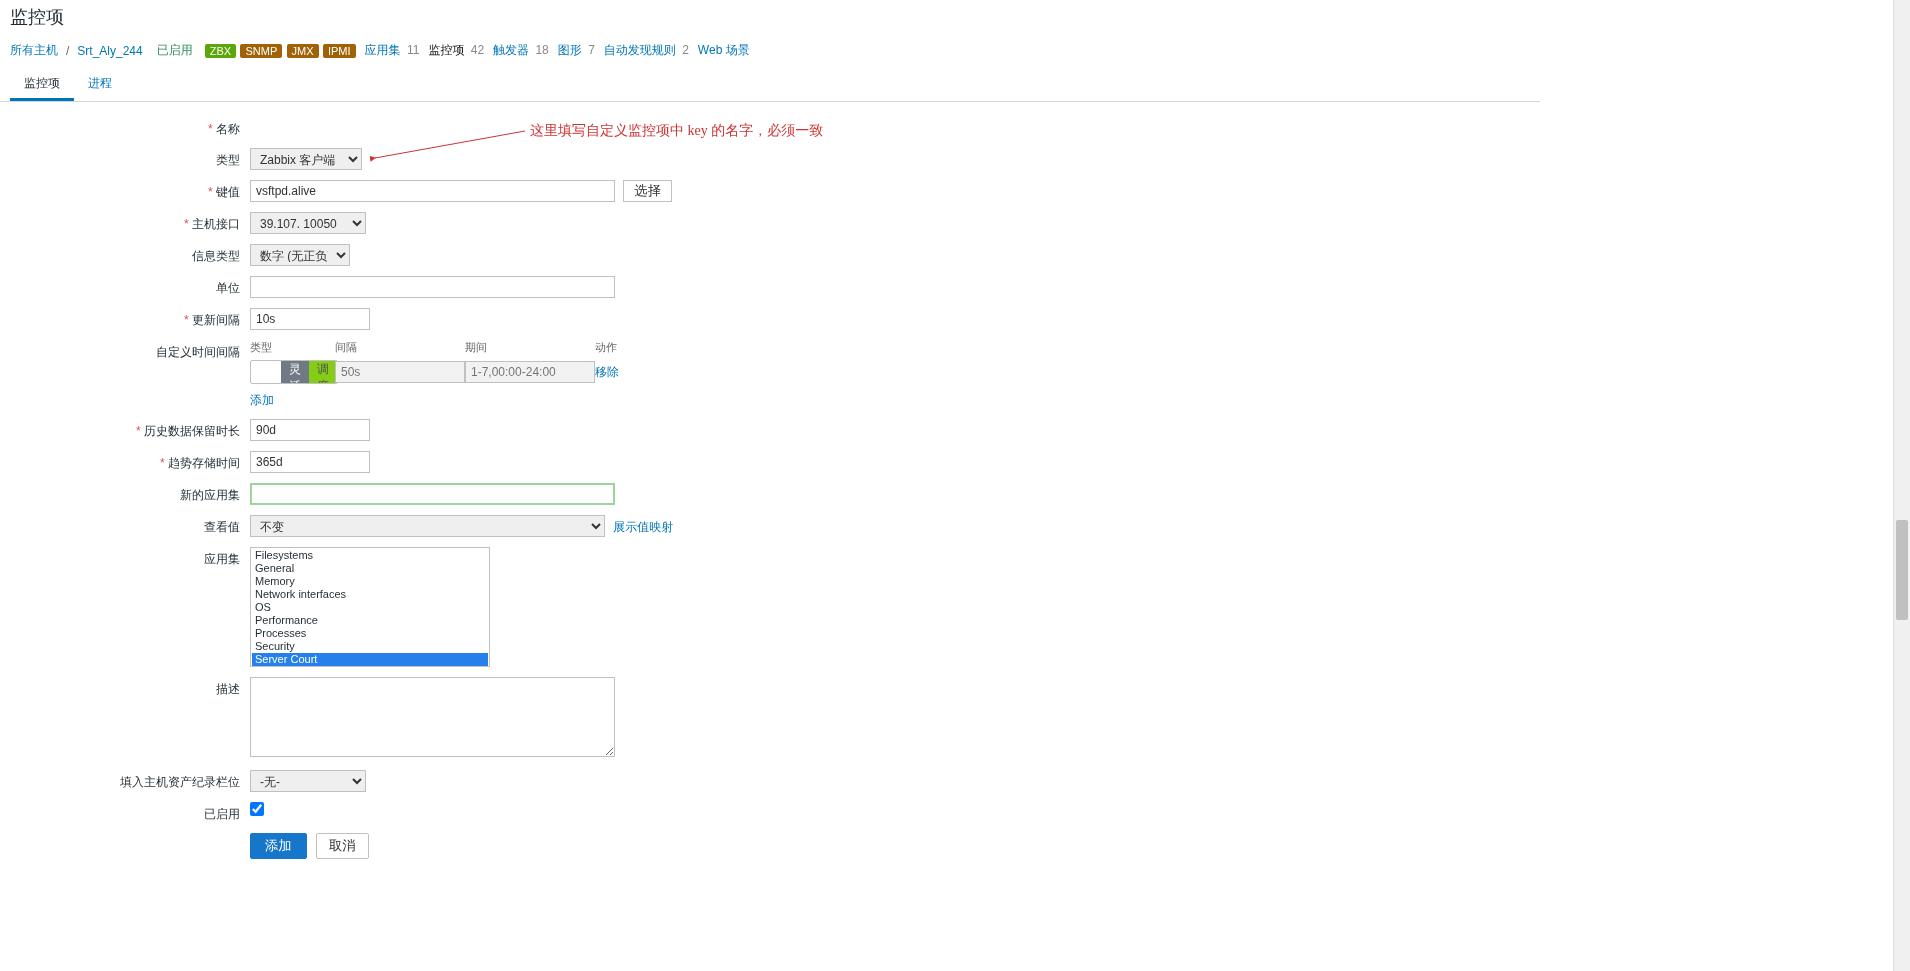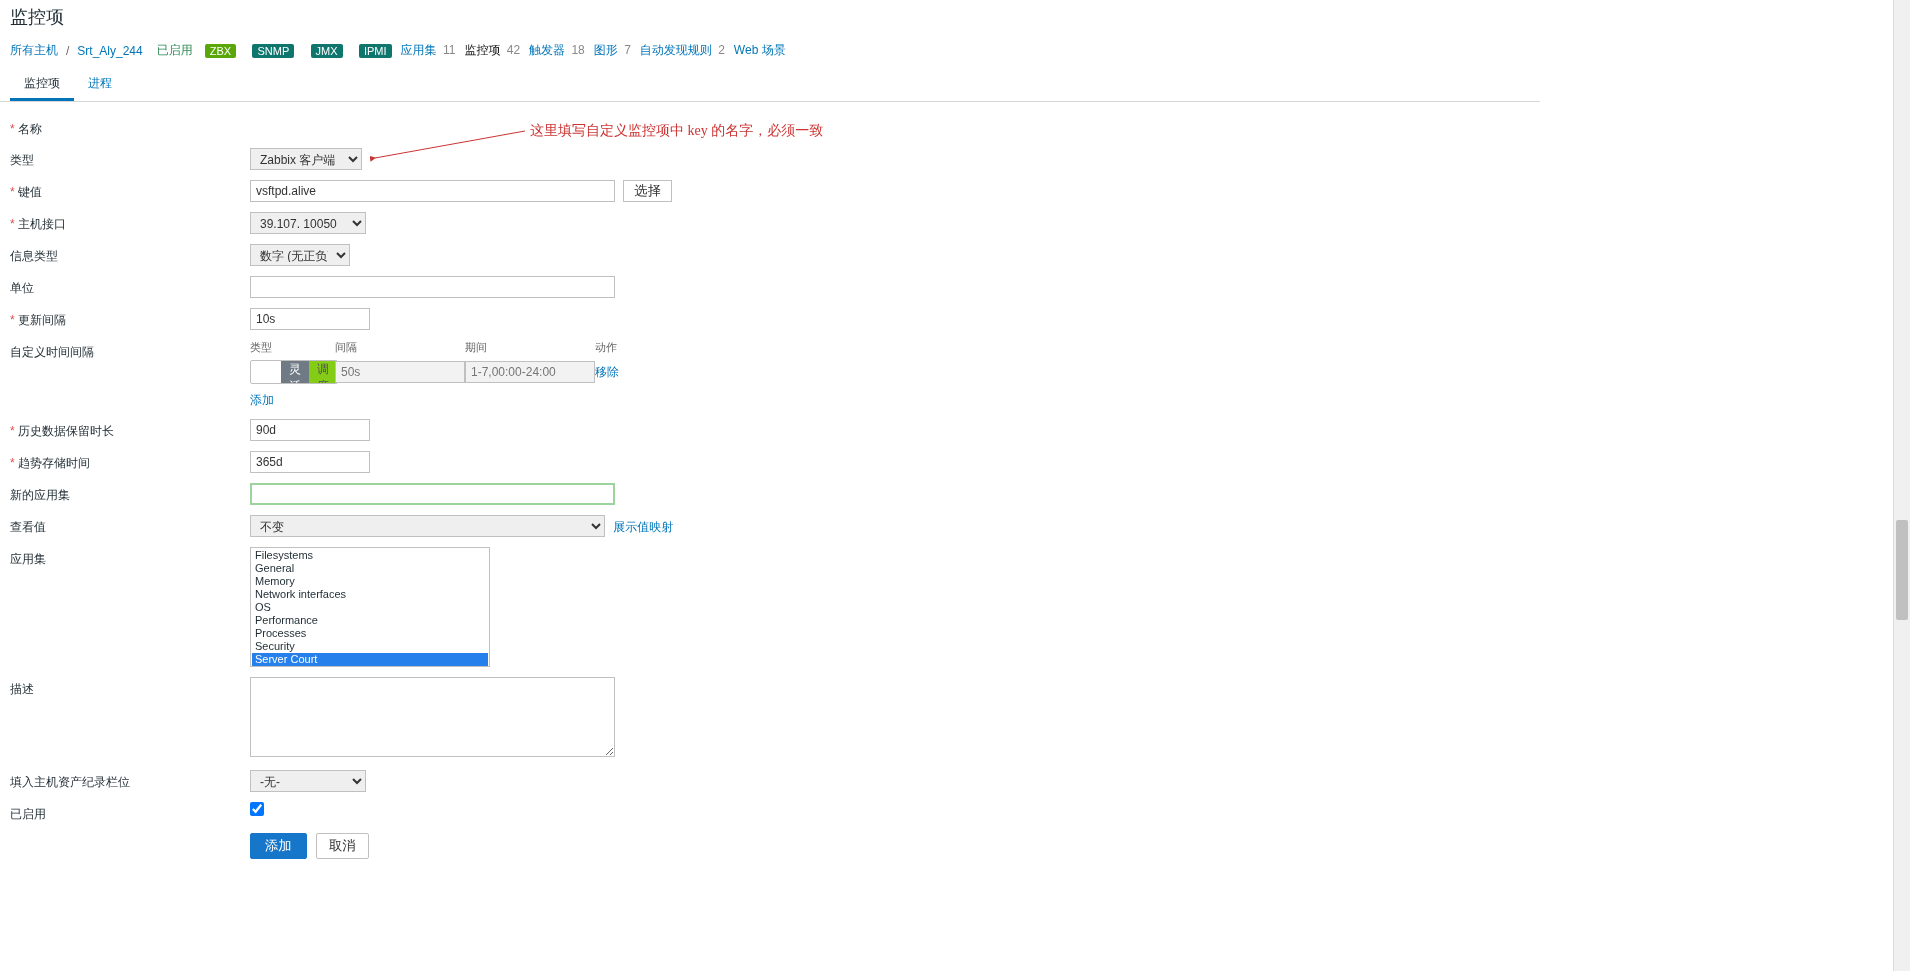--- a/index.html
+++ b/index.html
@@ -5,30 +5,30 @@
 * { box-sizing: border-box; margin: 0; padding: 0; }
 body { font-family: Arial, "Microsoft YaHei", sans-serif; font-size: 12px; color: #1f2c33; background: #fff; }
 .page-wrap { width: 1540px; min-height: 971px; position: relative; }
 .page-title { font-size: 18px; font-weight: normal; color: #1f2c33; padding: 5px 10px 8px 10px; }
 .meta-bar { padding: 5px 10px 8px 10px; display: flex; align-items: center; gap: 4px; }
 .bc-link { color: #0275b8; text-decoration: none; }
 .bc-sep { color: #666; margin: 0 4px; }
 .status-enabled { color: #2e8b57; margin-left: 10px; }
 .tag { display:inline-block; padding: 1px 5px; font-size: 11px; border-radius: 2px; }
 .tag-zbx { background:#5ba70a; color:#fff; }
-.tag-off { background:#0f766e; color:#fff; margin-left:13px; }
+.tag-off { background:#a16207; color:#fff; margin-left:1px; }
 .count-link { color:#0275b8; text-decoration:none; margin-left: 5px; }
 .count-link .cnt { color:#888; margin-left:3px; }
 .count-link.active { color:#111; }
 .tabs { border-bottom: 1px solid #d6d6d6; padding: 0 10px; display:flex; gap: 0; }
 .tab { padding: 8px 14px 6px 14px; color:#0275b8; cursor:pointer; border-bottom: 3px solid transparent; }
 .tab.active { color:#1f2c33; border-bottom-color:#0275b8; }
 .form { padding: 15px 10px; }
 .row { display:flex; align-items:flex-start; margin-bottom: 10px; }
-.label { width: 240px; min-width: 240px; text-align: left; padding-right: 10px; padding-top: 4px; color:#1f2c33; }
+.label { width: 240px; min-width: 240px; text-align: right; padding-right: 10px; padding-top: 4px; color:#1f2c33; }
 .req::before { content:"* "; color:#d9534f; font-weight: normal; }
 .field { flex: 1; }
 input[type="text"], select, textarea { border:1px solid #c0c0c0; font-size:12px; padding: 3px 5px; color:#333; font-family: inherit; }
 input[type="text"] { height: 22px; }
 .w-lg { width: 365px; }
 .w-sm { width: 120px; }
 .w-xs { width: 130px; }
 .w-key { width: 365px; }
 .btn-side { height:22px; border:1px solid #c0c0c0; background:#fff; padding: 0 10px; margin-left: 5px; cursor:pointer; color:#333; }
 .subtable { display:inline-block; }

